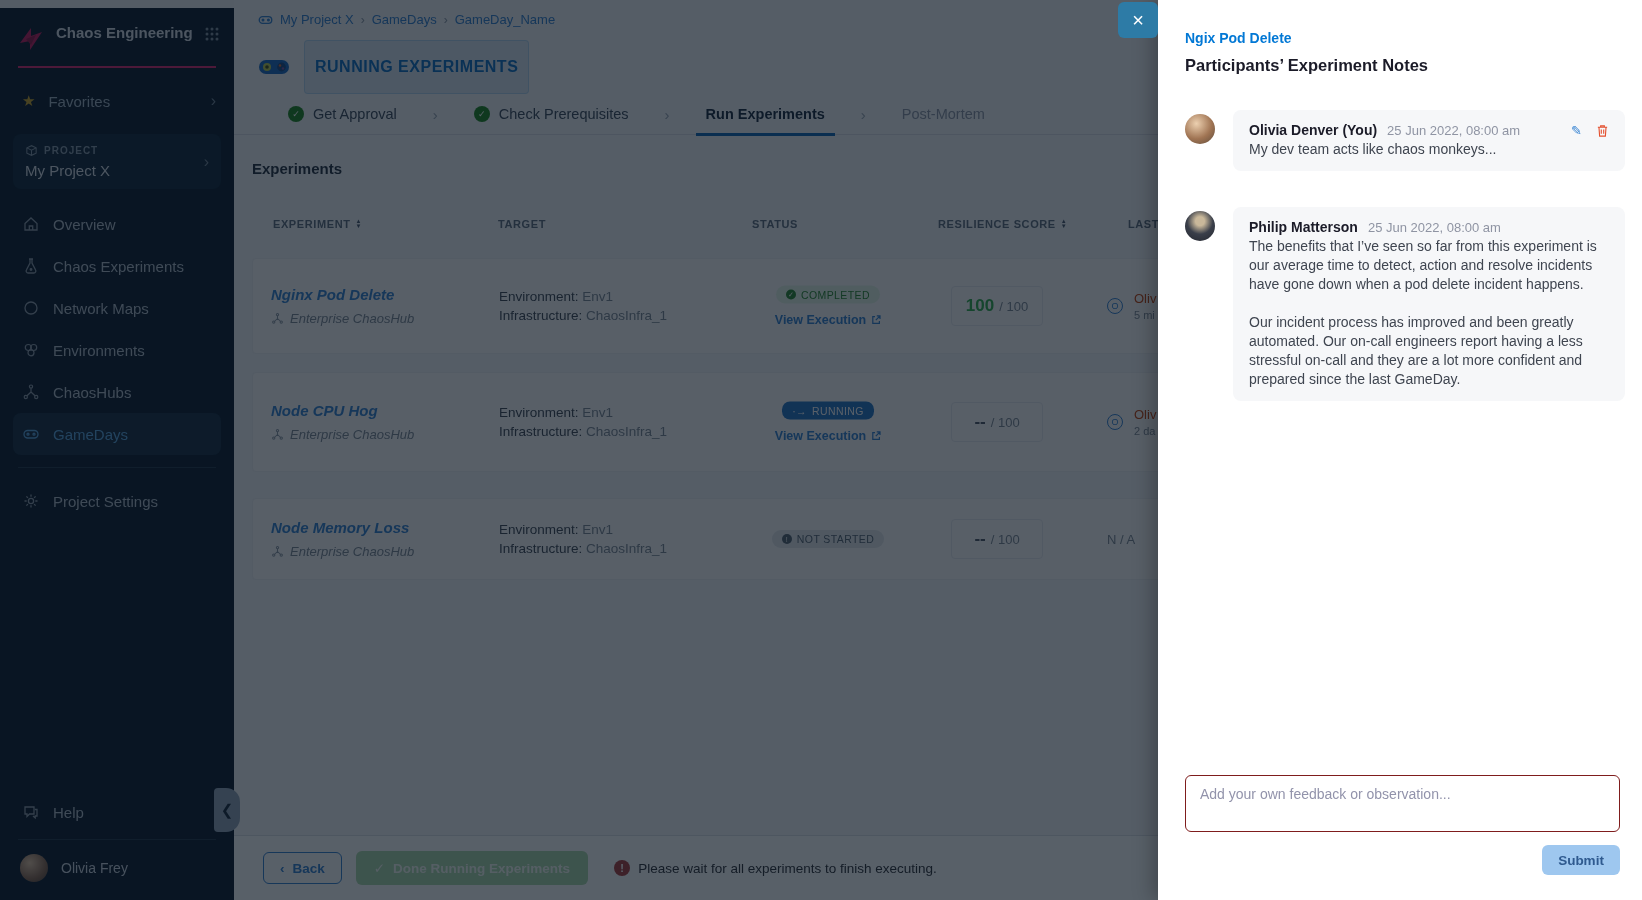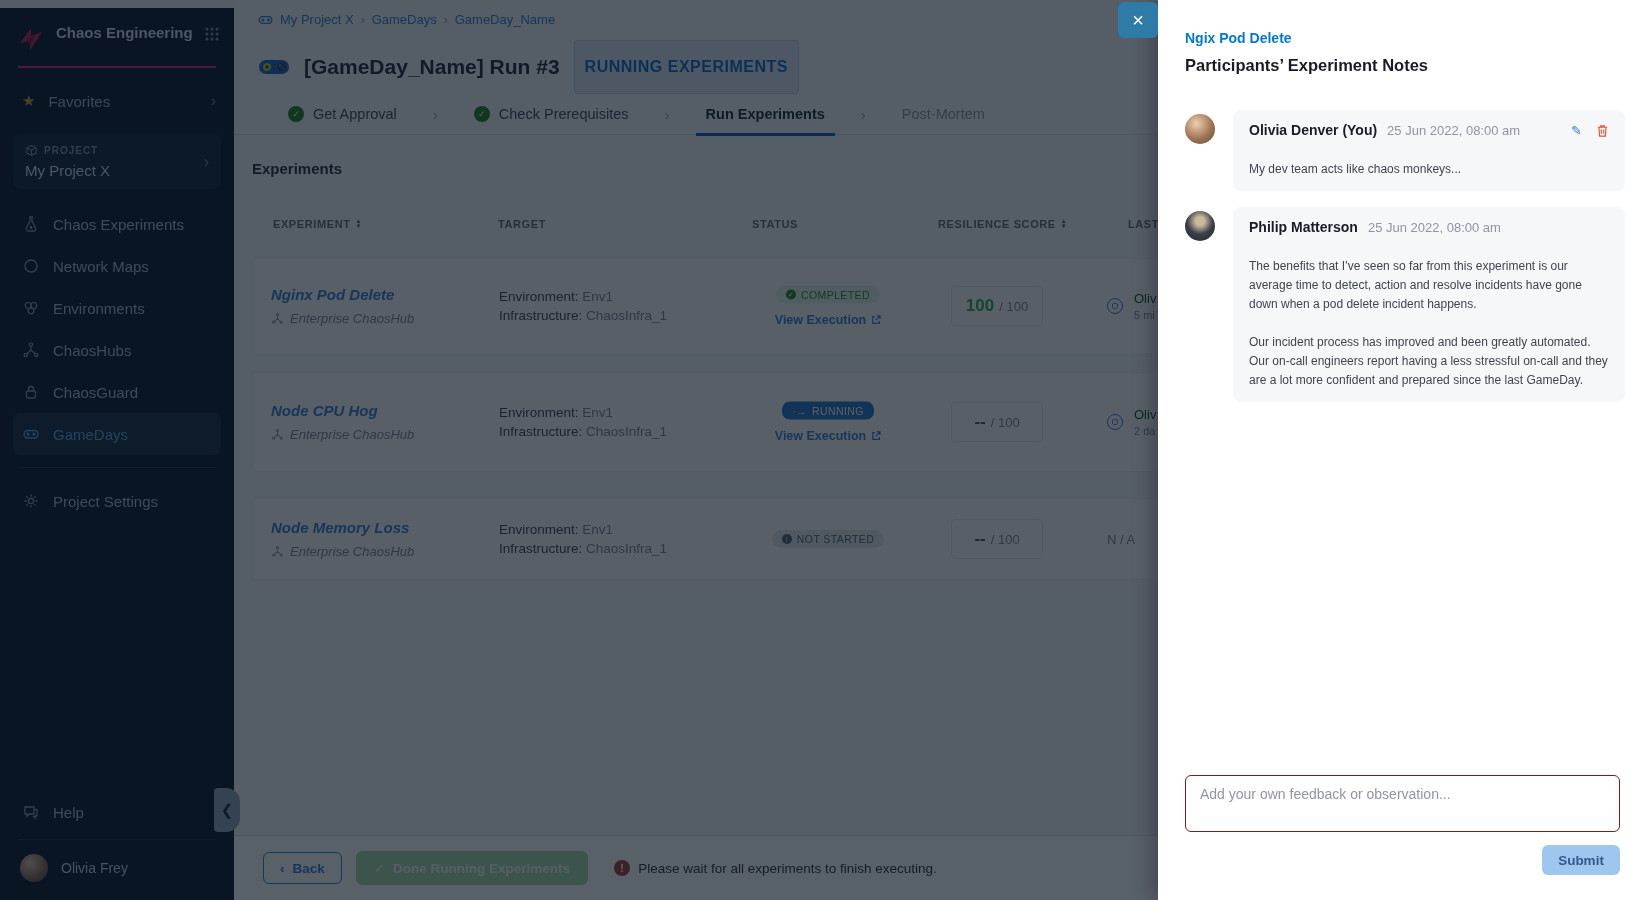--- a/index.html
+++ b/index.html
@@ -70,21 +70,21 @@
   .badge-running{background:#2173c4;color:#fff;border-radius:8px;}
   .badge-notstarted{background:#e2e6ea;color:#51606f;}
   .badge-notstarted .bdot{background:#51606f;color:#fff;}
   .view-exec{display:flex;align-items:center;gap:5px;font-size:12.5px;font-weight:bold;color:#2f7fd1;cursor:pointer;}
   .row-score{position:absolute;left:698px;width:92px;height:40px;top:50%;transform:translateY(-50%);background:#fbfbfc;border:1px solid #e7eaee;border-radius:4px;display:flex;align-items:center;justify-content:center;gap:5px;}
   .score-val{font-size:17px;font-weight:bold;color:#4b5563;}
   .score-val.green{color:#2eab4a;}
   .score-denom{font-size:13px;color:#7b8794;}
   .row-last{position:absolute;left:854px;top:50%;transform:translateY(-50%);display:flex;align-items:center;gap:11px;}
   .last-avatar{width:16px;height:16px;border-radius:50%;border:1.5px solid #2f7fd1;color:#2f7fd1;font-size:9px;display:flex;align-items:center;justify-content:center;}
-  .last-user{font-size:13px;color:#14532d;}
+  .last-user{font-size:13px;color:#c2410c;}
   .last-time{font-size:11px;color:#7b8794;margin-top:3px;}
   .na{font-size:13px;color:#7b8794;}
   .footer{position:absolute;left:0;right:0;top:835px;height:65px;background:#fcfdfd;border-top:1px solid #d9dfe5;display:flex;align-items:center;padding-left:29px;gap:14px;}
   .btn-back{display:flex;align-items:center;gap:8px;height:32px;padding:0 16px;border:1.5px solid #2f7fd1;border-radius:6px;color:#2f7fd1;font-size:13.5px;font-weight:bold;background:transparent;cursor:pointer;}
   .btn-done{display:flex;align-items:center;gap:8px;height:34px;padding:0 18px;border:none;border-radius:6px;background:rgba(66,171,69,0.45);color:rgba(255,255,255,0.85);font-size:13.5px;font-weight:bold;cursor:not-allowed;}
   .warn{display:flex;align-items:center;gap:8px;margin-left:12px;}
   .warn-dot{width:16px;height:16px;border-radius:50%;background:#a93c3c;color:#fff;font-size:11px;font-weight:bold;display:flex;align-items:center;justify-content:center;}
   .warn-text{font-size:13.5px;color:#2a2f36;}
 
   
@@ -97,21 +97,21 @@
   .note-avatar{position:absolute;left:0;top:4px;width:30px;height:30px;border-radius:50%;}
   .avatar-olivia{background:radial-gradient(circle at 38% 32%,#ecd0b0,#a07453 55%,#5d4a3a);}
   .avatar-philip{background:radial-gradient(circle at 50% 34%,#c9b89a 18%,#3a3f4a 52%,#23262e);}
   .note-card{margin-left:48px;background:#f6f7f9;border-radius:8px;padding:12px 16px;}
   .note-head{display:flex;align-items:baseline;}
   .note-author{font-size:14px;font-weight:bold;color:#1b1b28;}
   .note-time{font-size:13px;color:#8f94a3;margin-left:10px;flex:1;}
   .note-actions{display:flex;align-items:center;gap:14px;}
   .pencil{color:#2f7fd1;font-size:13px;cursor:pointer;}
   .trash{cursor:pointer;display:flex;}
-  .note-body{margin-top:22px;font-size:12px;line-height:19px;color:#3f4550;white-space:pre-line;}
+  .note-body{margin-top:2px;font-size:14px;line-height:19px;color:#3f4550;white-space:pre-line;}
   .feedback{position:absolute;left:27px;right:22px;top:775px;height:57px;border:1px solid #7f1d1d;border-radius:6px;padding:10px 14px;font-size:14px;color:#22272f;resize:none;background:#fff;}
   .feedback::placeholder{color:#9293ab;}
   .btn-submit{position:absolute;right:22px;top:845px;width:78px;height:30px;border:none;border-radius:6px;background:#9ec7ef;color:#2f5a8f;font-size:13.5px;font-weight:bold;cursor:pointer;}
 </style>
 </head>
 <body>
 
 <div class="app">
 
   <div class="sidebar">
@@ -152,20 +152,27 @@
           <span>PROJECT</span>
         </div>
         <div class="project-name">My Project X</div>
       </div>
       <span class="chev">›</span>
     </div>
 
     <div class="nav">
       <div class="nav-item">
         <svg class="nicon" viewBox="0 0 18 18" fill="none" stroke="currentColor" stroke-width="1.3">
+            <path d="M3 8.5 L9 3 L15 8.5 V15 H3 Z"></path>
+            <path d="M7.3 15 V11 h3.4 V15"></path>
+          </svg>
+        <span>Overview</span>
+      </div>
+      <div class="nav-item">
+        <svg class="nicon" viewBox="0 0 18 18" fill="none" stroke="currentColor" stroke-width="1.3">
             <path d="M7 2 h4 M8 2 v4 L4.4 13 a2 2 0 0 0 1.8 3 h5.6 a2 2 0 0 0 1.8-3 L10 6 V2"></path>
             <circle cx="9" cy="12.5" r="0.8" fill="currentColor"></circle>
           </svg>
         <span>Chaos Experiments</span>
       </div>
       <div class="nav-item">
         <svg class="nicon" viewBox="0 0 18 18" fill="none" stroke="currentColor" stroke-width="1.3">
             <circle cx="9" cy="9" r="6"></circle>
           </svg>
         <span>Network Maps</span>
@@ -179,27 +186,20 @@
         <span>Environments</span>
       </div>
       <div class="nav-item">
         <svg class="nicon" viewBox="0 0 18 18" fill="none" stroke="currentColor" stroke-width="1.2">
             <circle cx="9" cy="3.6" r="1.6"></circle>
             <circle cx="3.8" cy="14" r="1.6"></circle>
             <circle cx="14.2" cy="14" r="1.6"></circle>
             <path d="M9 5.2 V9 M9 9 L5 12.8 M9 9 L13 12.8"></path>
           </svg>
         <span>ChaosHubs</span>
-      </div>
-      <div class="nav-item">
-        <svg class="nicon" viewBox="0 0 18 18" fill="none" stroke="currentColor" stroke-width="1.3">
-            <rect x="4.5" y="8" width="9" height="7" rx="1.5"></rect>
-            <path d="M6.5 8 V6 a2.5 2.5 0 0 1 5 0 V8"></path>
-          </svg>
-        <span>ChaosGuard</span>
       </div>
       <div class="nav-item active">
         <svg class="nicon" viewBox="0 0 18 18" fill="none" stroke="currentColor" stroke-width="1.3">
             <rect x="2" y="5.5" width="14" height="7.5" rx="3.7"></rect>
             <circle cx="6" cy="9.2" r="1"></circle>
             <circle cx="12" cy="9.2" r="1"></circle>
           </svg>
         <span>GameDays</span>
       </div>
     </div>
@@ -250,21 +250,20 @@
 
     <div class="title-row">
       <svg width="32" height="22" viewBox="0 0 32 22">
           <rect x="1" y="4" width="30" height="14" rx="7" fill="#1668c2"></rect>
           <circle cx="9" cy="11" r="4" fill="#b7c94d"></circle>
           <circle cx="9" cy="11" r="1.8" fill="#3d4d17"></circle>
           <circle cx="23.5" cy="11" r="4.4" fill="#174a86"></circle>
           <circle cx="22" cy="9.5" r="1.2" fill="#d06a3a"></circle>
           <circle cx="25" cy="12.5" r="1.2" fill="#7a4f9e"></circle>
         </svg>
-      <span class="page-title">[GameDay_Name] Run #3</span>
       <span class="status-pill">RUNNING EXPERIMENTS</span>
     </div>
 
     <div class="stepper">
       <div class="step done">
         <span class="check">✓</span>
         <span>Get Approval</span>
       </div>
       <span class="step-sep">›</span>
       <div class="step done">

